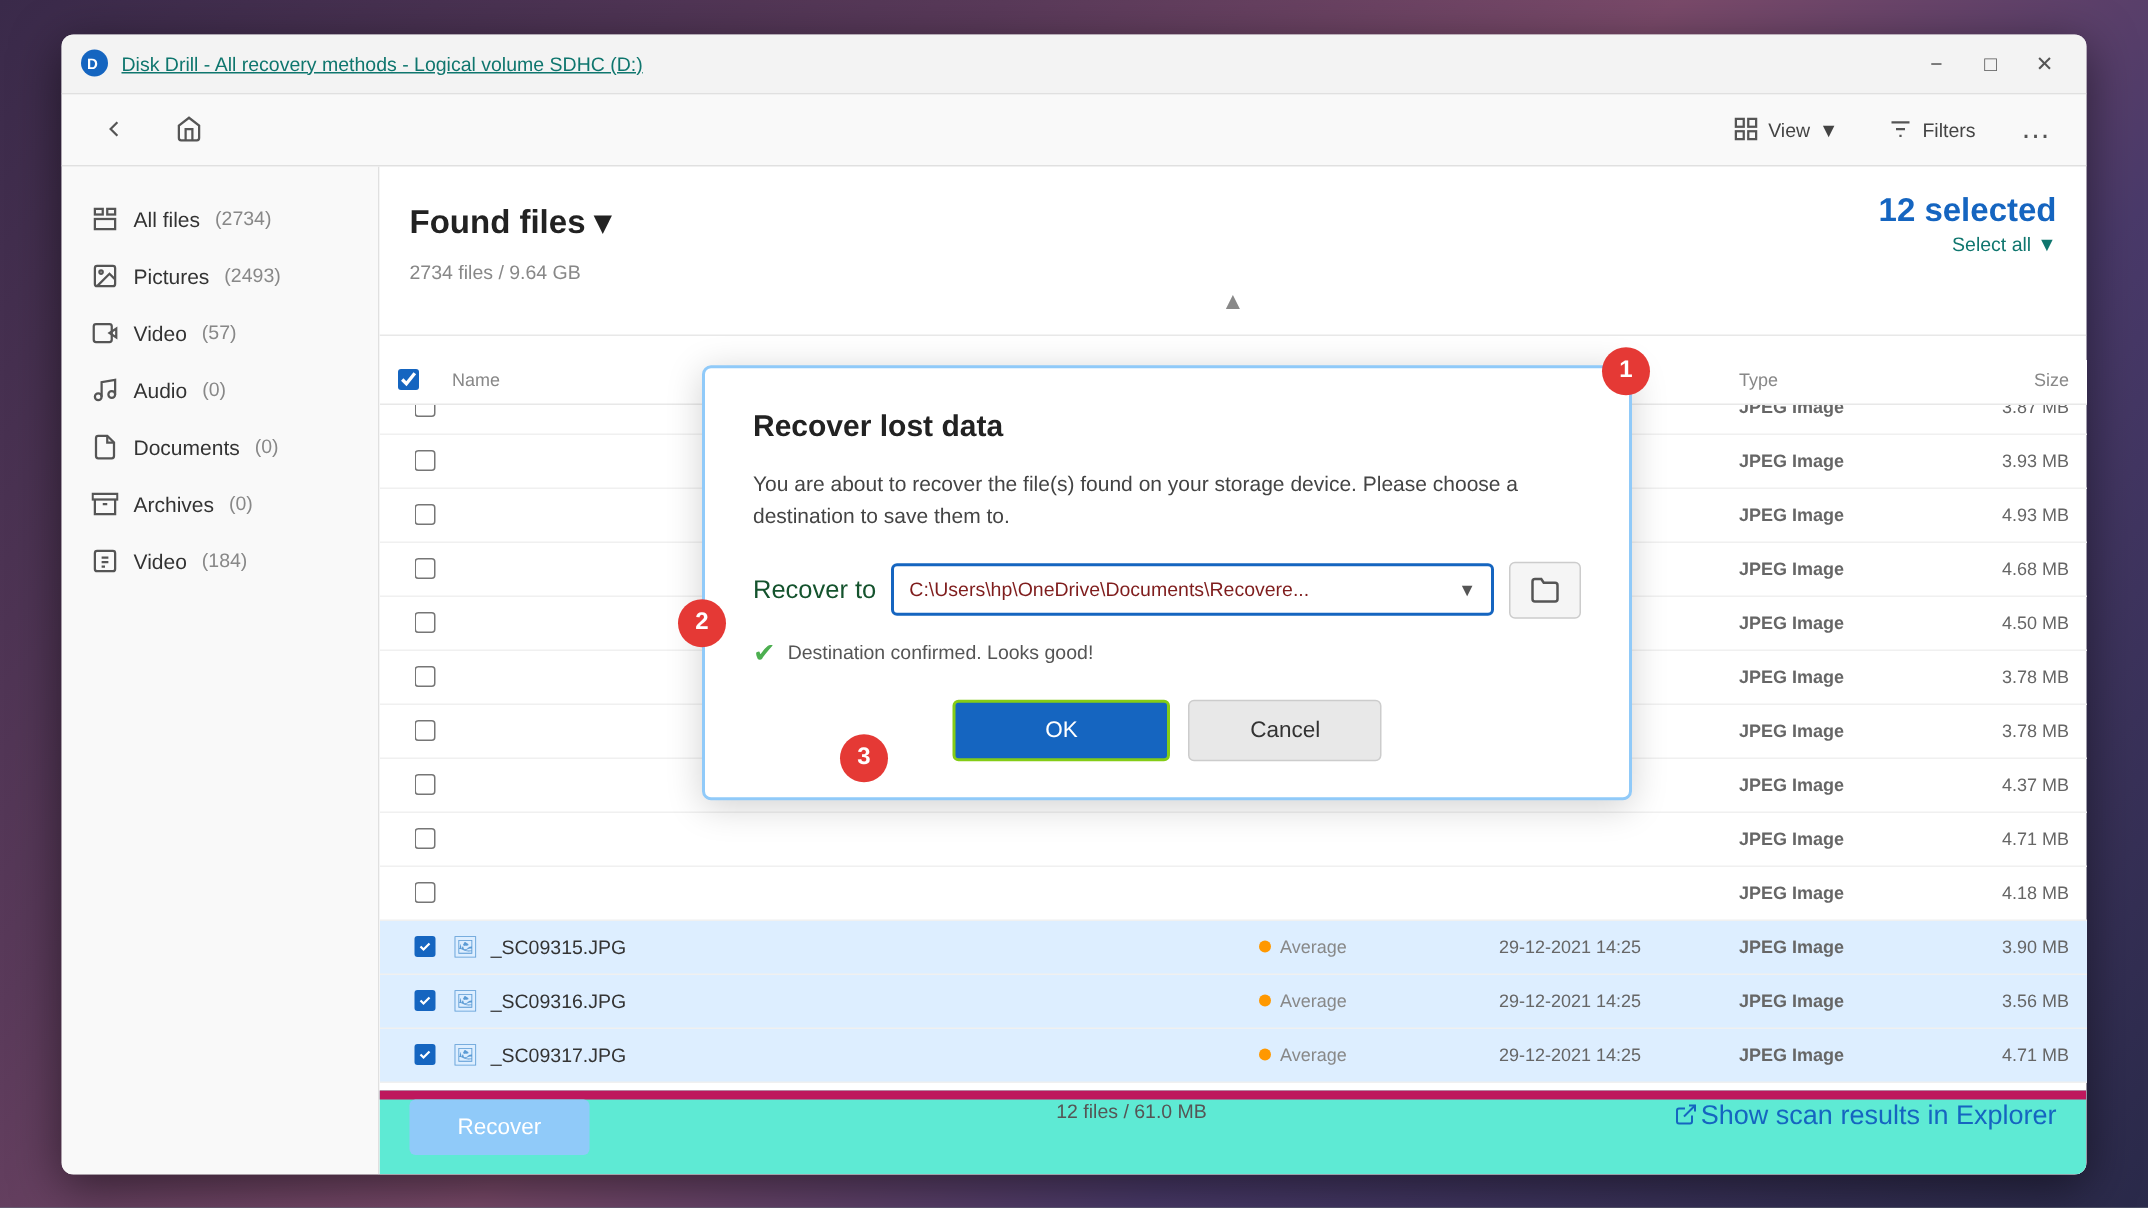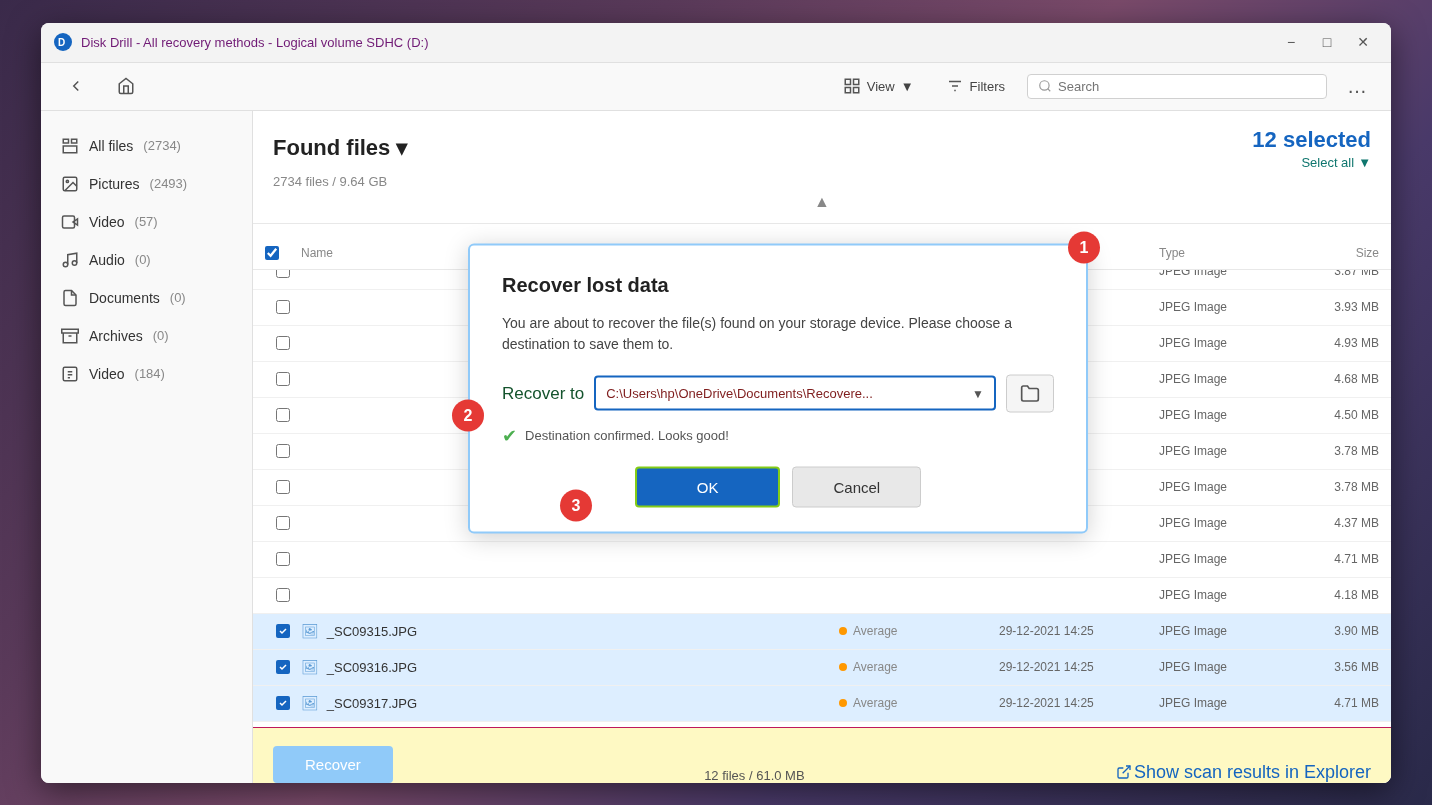--- a/index.html
+++ b/index.html
@@ -25,21 +25,21 @@
     .title-bar {
       background: #f3f3f3;
       height: 40px;
       display: flex; align-items: center;
       padding: 0 12px;
       border-bottom: 1px solid #e0e0e0;
       flex-shrink: 0;
     }
     .title-bar-icon { width: 20px; height: 20px; margin-right: 8px; }
     .title-bar-icon svg { width: 20px; height: 20px; }
-    .title-bar-title { font-size: 13px; color: #701a75; flex: 1; }
+    .title-bar-title { font-size: 13px; color: #0f766e; flex: 1; text-decoration: underline; }
     .title-bar-controls { display: flex; gap: 4px; }
     .title-btn {
       width: 32px; height: 24px; border: none; background: transparent;
       cursor: pointer; display: flex; align-items: center; justify-content: center;
       border-radius: 4px; font-size: 14px; color: #555;
     }
 
     
     .toolbar {
       background: #f9f9f9;
@@ -134,29 +134,29 @@
     .table-row.checked { background: #ddeeff; }
     .row-checkbox { display: flex; align-items: center; justify-content: center; }
     input[type=checkbox] { width: 14px; height: 14px; cursor: pointer; accent-color: #1565c0; }
     .checked-cb { width: 14px; height: 14px; background: #1565c0; border-radius: 2px; display: flex; align-items: center; justify-content: center; }
     .checked-cb svg { width: 10px; height: 10px; }
     .file-name { display: flex; align-items: center; gap: 8px; }
     .file-icon { color: #5b9bd5; font-size: 14px; }
     .recovery-chance { display: flex; align-items: center; gap: 6px; font-size: 12px; color: #888; }
     .chance-dot { width: 8px; height: 8px; border-radius: 50%; }
     .chance-dot.average { background: #ff9800; }
-    .type-text { font-size: 12px; color: #666; }
+    .type-text { font-size: 12px; color: #666; font-weight: bold; }
     .size-text { font-size: 12px; color: #666; text-align: right; }
     .date-text { font-size: 12px; color: #666; }
 
     
     .footer {
-      height: 56px; background: #fef9c3;
-      border-top: 1px solid #be185d;
-      display: flex; align-items: flex-end;
+      height: 56px; background: #5eead4;
+      border-top: 6px solid #be185d;
+      display: flex; align-items: flex-start;
       padding: 0 20px;
       flex-shrink: 0;
       justify-content: space-between;
     }
     .recover-btn {
       background: #90caf9; border: none; border-radius: 4px;
       padding: 10px 32px; font-size: 15px; font-weight: 500;
       color: #fff; cursor: pointer;
     }
     .footer-info { font-size: 13px; color: #555; }
@@ -273,27 +273,20 @@
       <span>▼</span>
     </button>
     <button class="toolbar-btn">
       <svg viewBox="0 0 24 24" fill="none" stroke="#555" stroke-width="2">
           <line x1="4" y1="6" x2="20" y2="6"></line>
           <line x1="8" y1="12" x2="16" y2="12"></line>
           <line x1="11" y1="18" x2="13" y2="18"></line>
         </svg>
       <span>Filters</span>
     </button>
-    <div class="toolbar-search">
-      <svg width="14" height="14" viewBox="0 0 24 24" fill="none" stroke="#999" stroke-width="2">
-          <circle cx="11" cy="11" r="8"></circle>
-          <line x1="21" y1="21" x2="16.65" y2="16.65"></line>
-        </svg>
-      <input type="text" placeholder="Search" style="">
-    </div>
     <span class="toolbar-more">…</span>
   </div>
 
   <div class="body">
 
     <div class="sidebar">
       <div class="sidebar-item">
         <svg viewBox="0 0 24 24" fill="none" stroke="#555" stroke-width="2">
             <rect x="3" y="3" width="7" height="5"></rect>
             <rect x="14" y="3" width="7" height="5"></rect>

